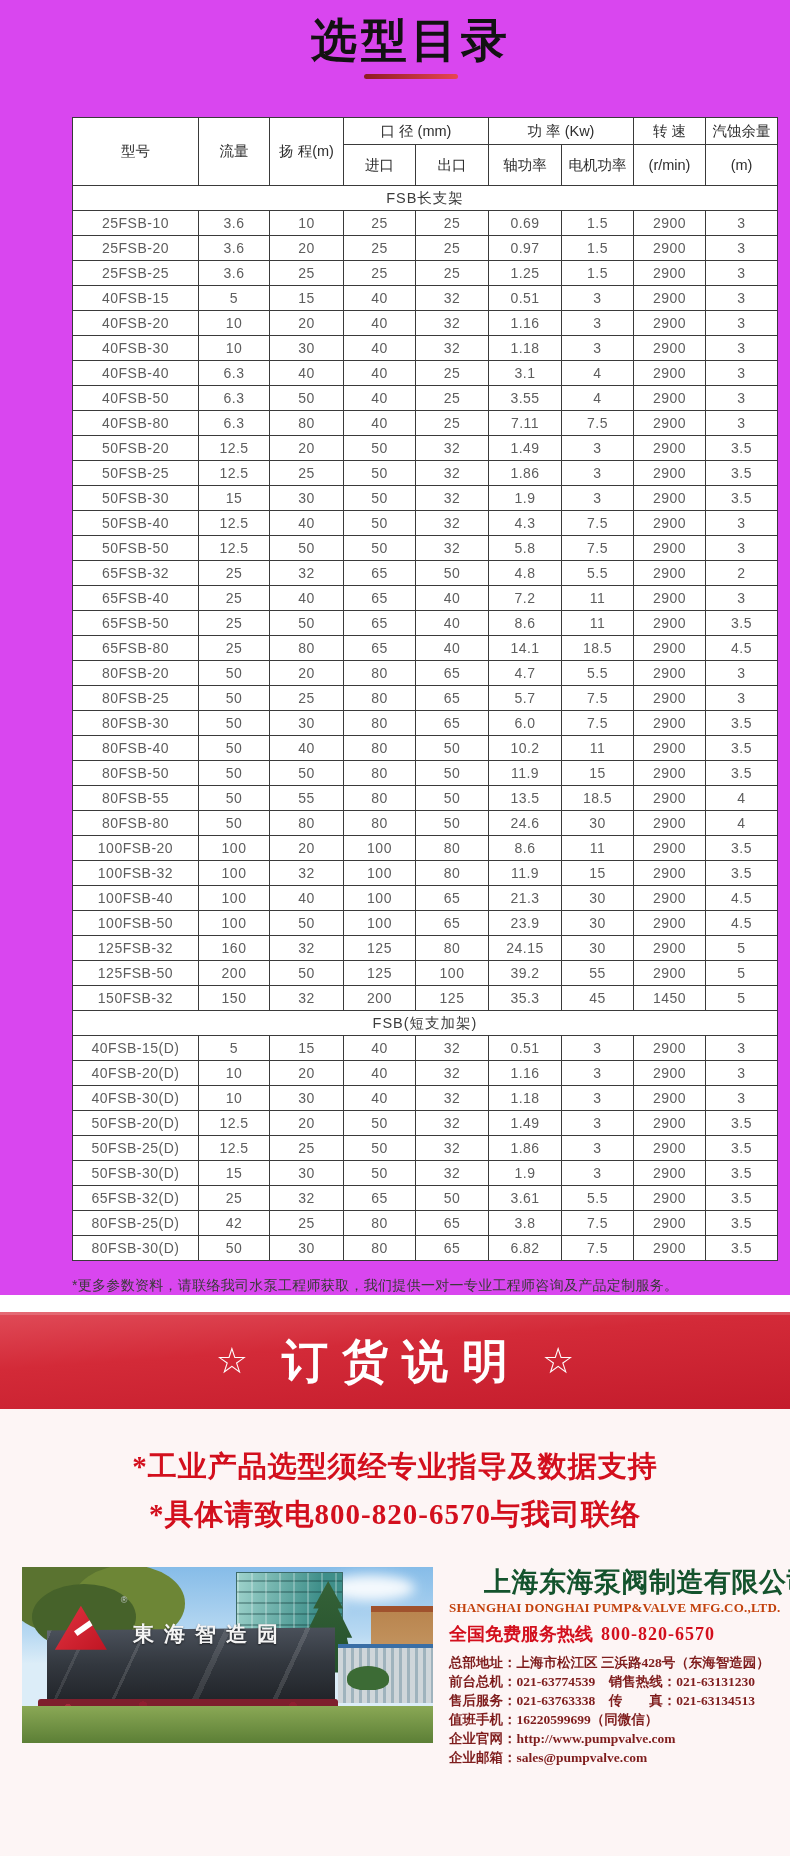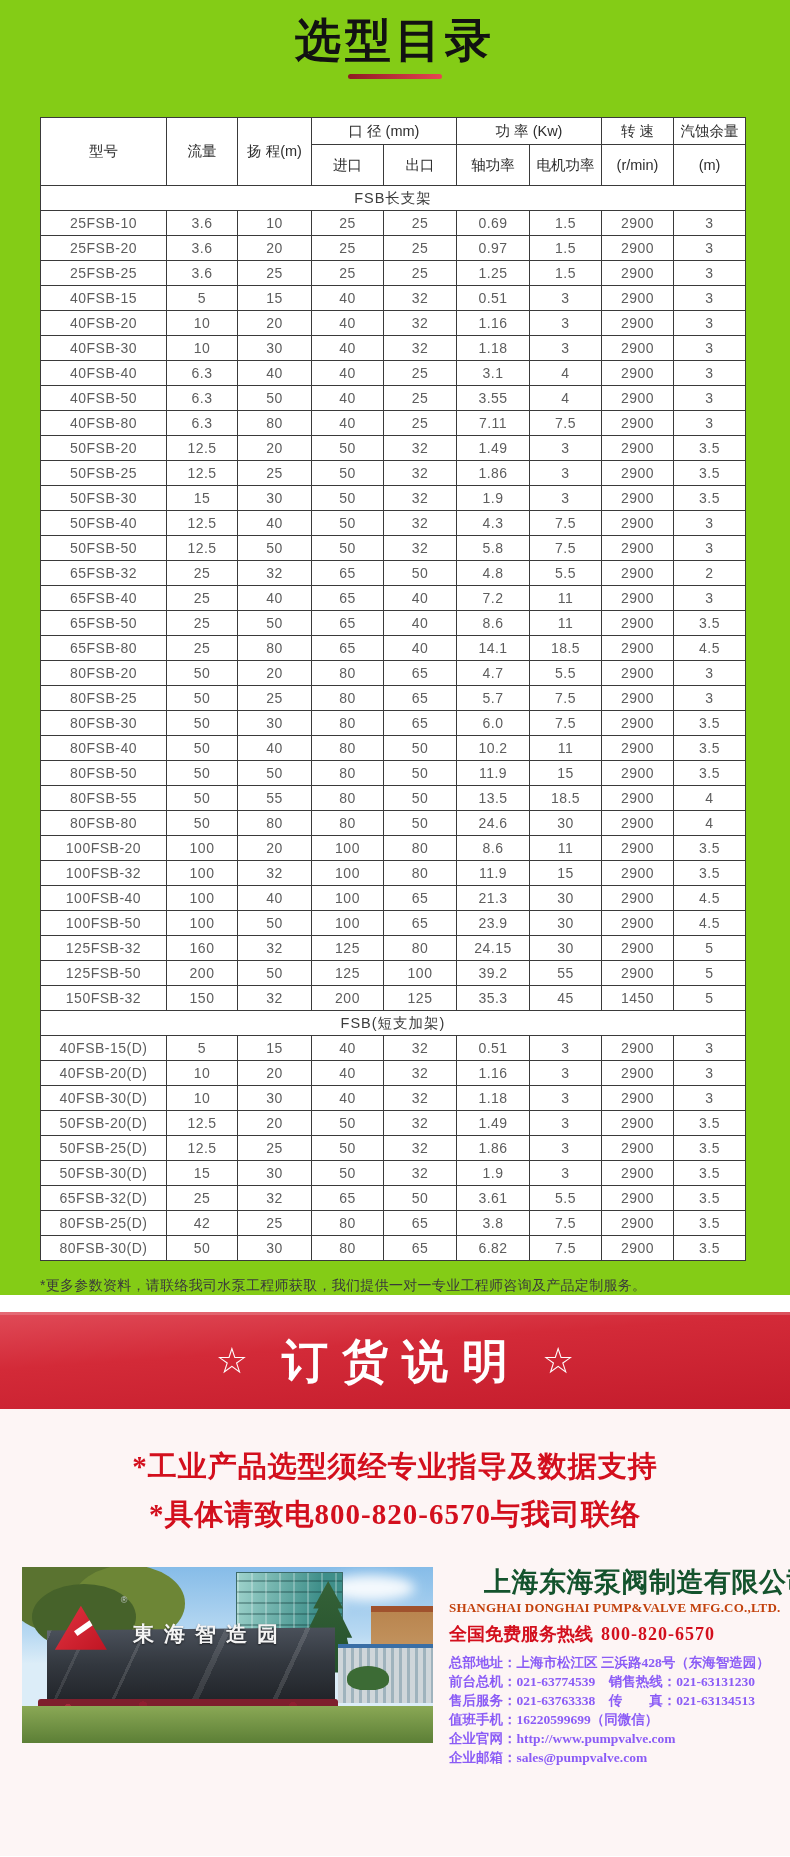--- a/index.html
+++ b/index.html
@@ -3,21 +3,21 @@
 <meta charset="utf-8">
 <style>
   * { margin:0; padding:0; box-sizing:border-box; }
   html,body { background:#ffffff; }
   body {
     width:790px; min-height:1857px; margin:0 auto;
     font-family:"Liberation Sans","DejaVu Sans",sans-serif;
     color:#333;
   }
   
-  .top { background:#84cc16; }
+  .top { background:#d946ef;padding-left:32px; }
   .page-title {
     padding-top:14px; text-align:center;
     font-size:46px; line-height:52px; font-weight:800;
     letter-spacing:4px; color:#121212;
   }
   .title-underline {
     width:94px; height:5px; margin:8px auto 0; border-radius:3px;
     background:linear-gradient(90deg,#8e1b22,#e84652);
   }
   
@@ -151,21 +151,21 @@
     font-size:13px; font-weight:700; color:#c2410c; letter-spacing:0.2px; white-space:nowrap;
   }
   .hotline {
     margin-top:6px; font-family:"Liberation Serif","DejaVu Serif",serif;
     font-size:18px; font-weight:700; color:#d30f1d; white-space:nowrap;
   }
   .hotline .hotline-number { margin-left:8px; letter-spacing:1px; }
   .contact-lines { margin-top:7px; }
   .contact-line {
     font-family:"Liberation Serif","DejaVu Serif",serif;
-    font-size:13.5px; font-weight:700; color:#8b5cf6;
+    font-size:13.5px; font-weight:700; color:#7f1d1d;
     line-height:19px; white-space:nowrap;
   }
 </style>
 </head>
 <body>
 
 <div class="top">
   <div class="page-title">选型目录</div>
   <div class="title-underline"></div>
 

